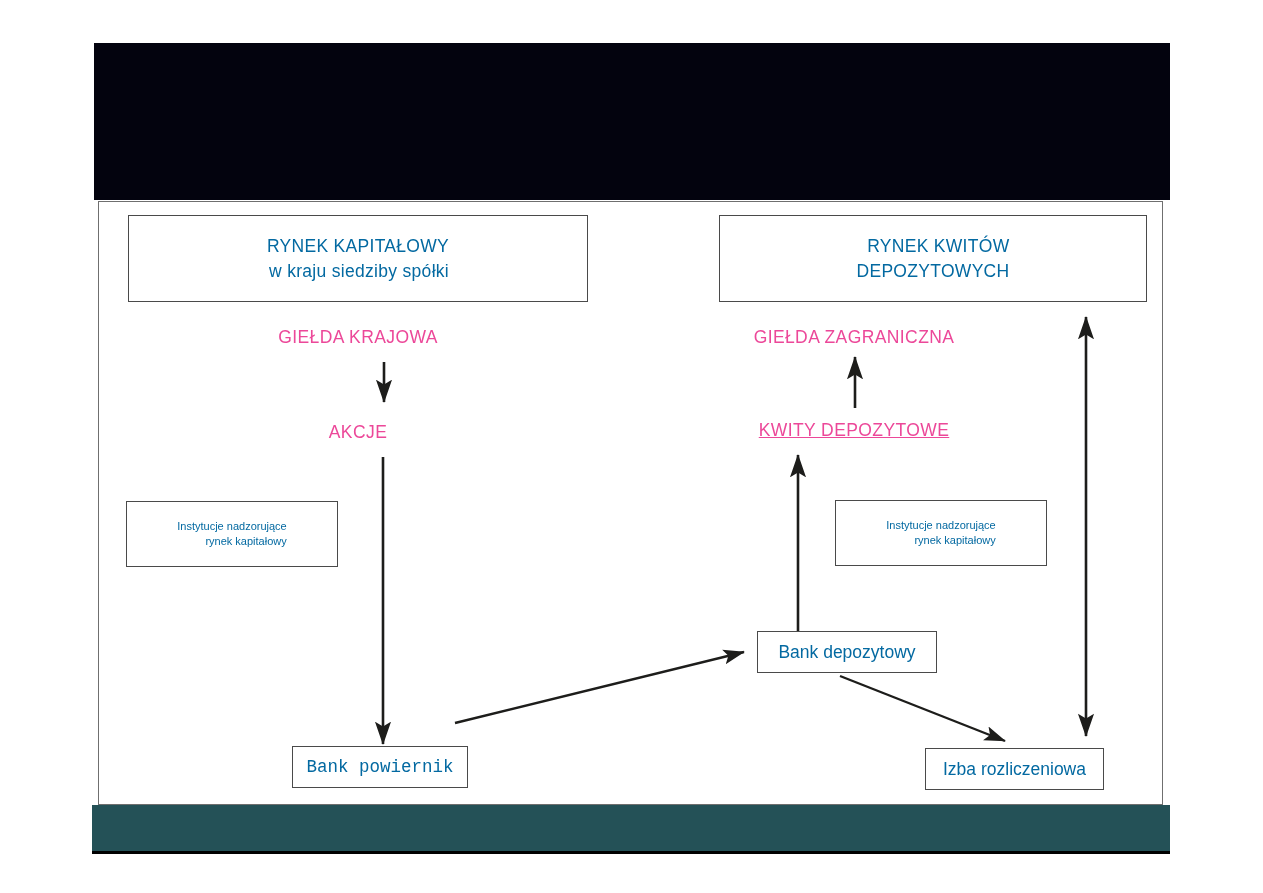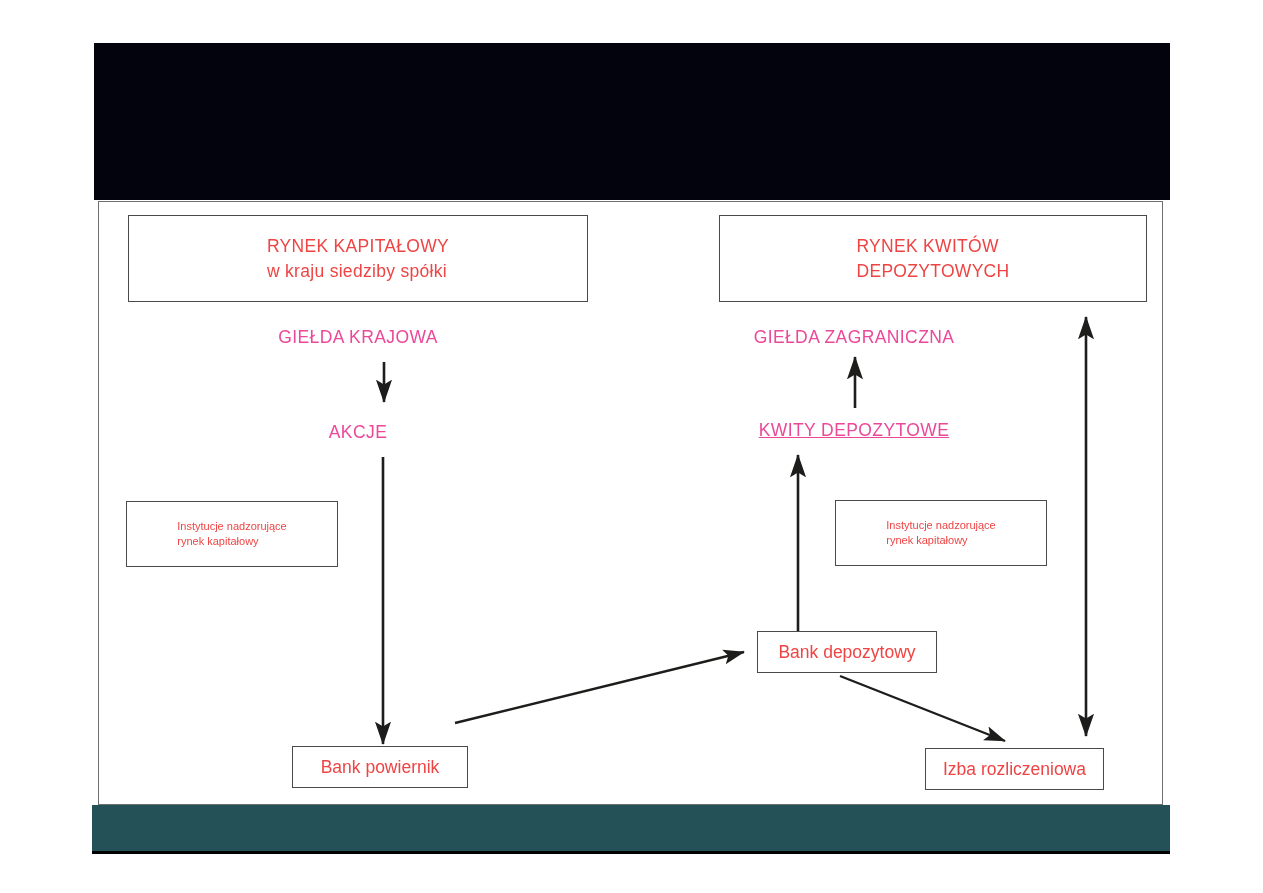--- a/index.html
+++ b/index.html
@@ -49,22 +49,22 @@
 
   
   .box {
     position: absolute;
     border: 1px solid #4a4a4a;
     background: #ffffff;
     box-sizing: border-box;
     display: flex;
     align-items: center;
     justify-content: center;
-    text-align: left;
-    color: #ef4444;
+    text-align: right;
+    color: #0369a1;
     line-height: 1.38;
   }
   .market-box {
     font-size: 17.5px;
     letter-spacing: 0.3px;
   }
   .market-box .l1 { display: block; }
   .market-box .l2 { display: block; }
 
   .inst-box {
@@ -134,21 +134,21 @@
 
   <div class="box inst-box" style="left:835px; top:500px; width:212px; height:66px;">
     <div>
       <span>Instytucje nadzorujące</span><br>
       <span>rynek kapitałowy</span>
     </div>
   </div>
 
   <div class="box entity-box" style="left:757px; top:631px; width:180px; height:42px;">Bank depozytowy</div>
 
-  <div class="box entity-box" style="left:292px; top:746px; width:176px; height:42px;">Bank powiernik</div>
+  <div class="box entity-box" style="left:292px; top:746px; width:176px; height:42px;font-family:Liberation Mono, monospace;">Bank powiernik</div>
 
   <div class="box entity-box" style="left:925px; top:748px; width:179px; height:42px;">Izba rozliczeniowa</div>
 
   <svg class="arrow-layer" viewBox="0 0 1263 893">
     <defs>
       <marker id="ah" markerWidth="10" markerHeight="10" refX="8.6" refY="3.4" orient="auto" markerUnits="strokeWidth">
         <path d="M0,0.3 L9,3.4 L0,6.5 L1.9,3.4 z" fill="#1d1d1b"></path>
       </marker>
       <marker id="ah-start" markerWidth="10" markerHeight="10" refX="0.4" refY="3.4" orient="auto" markerUnits="strokeWidth">
         <path d="M9,0.3 L0,3.4 L9,6.5 L7.1,3.4 z" fill="#1d1d1b"></path>

